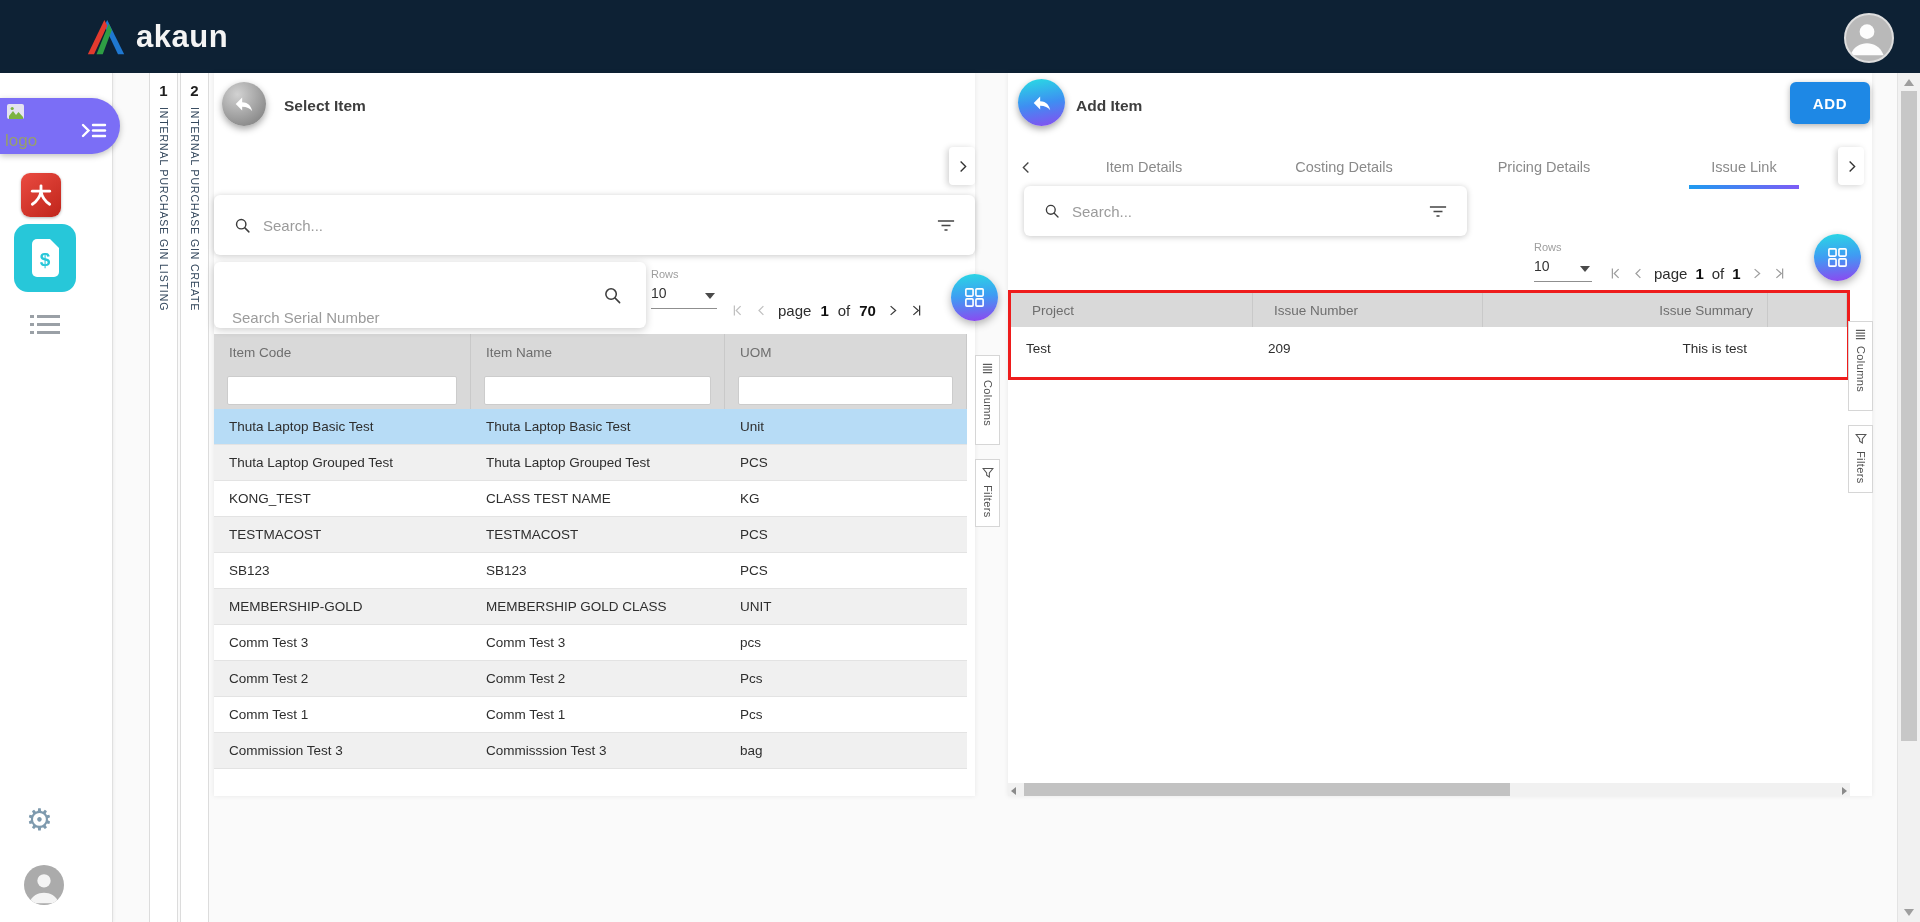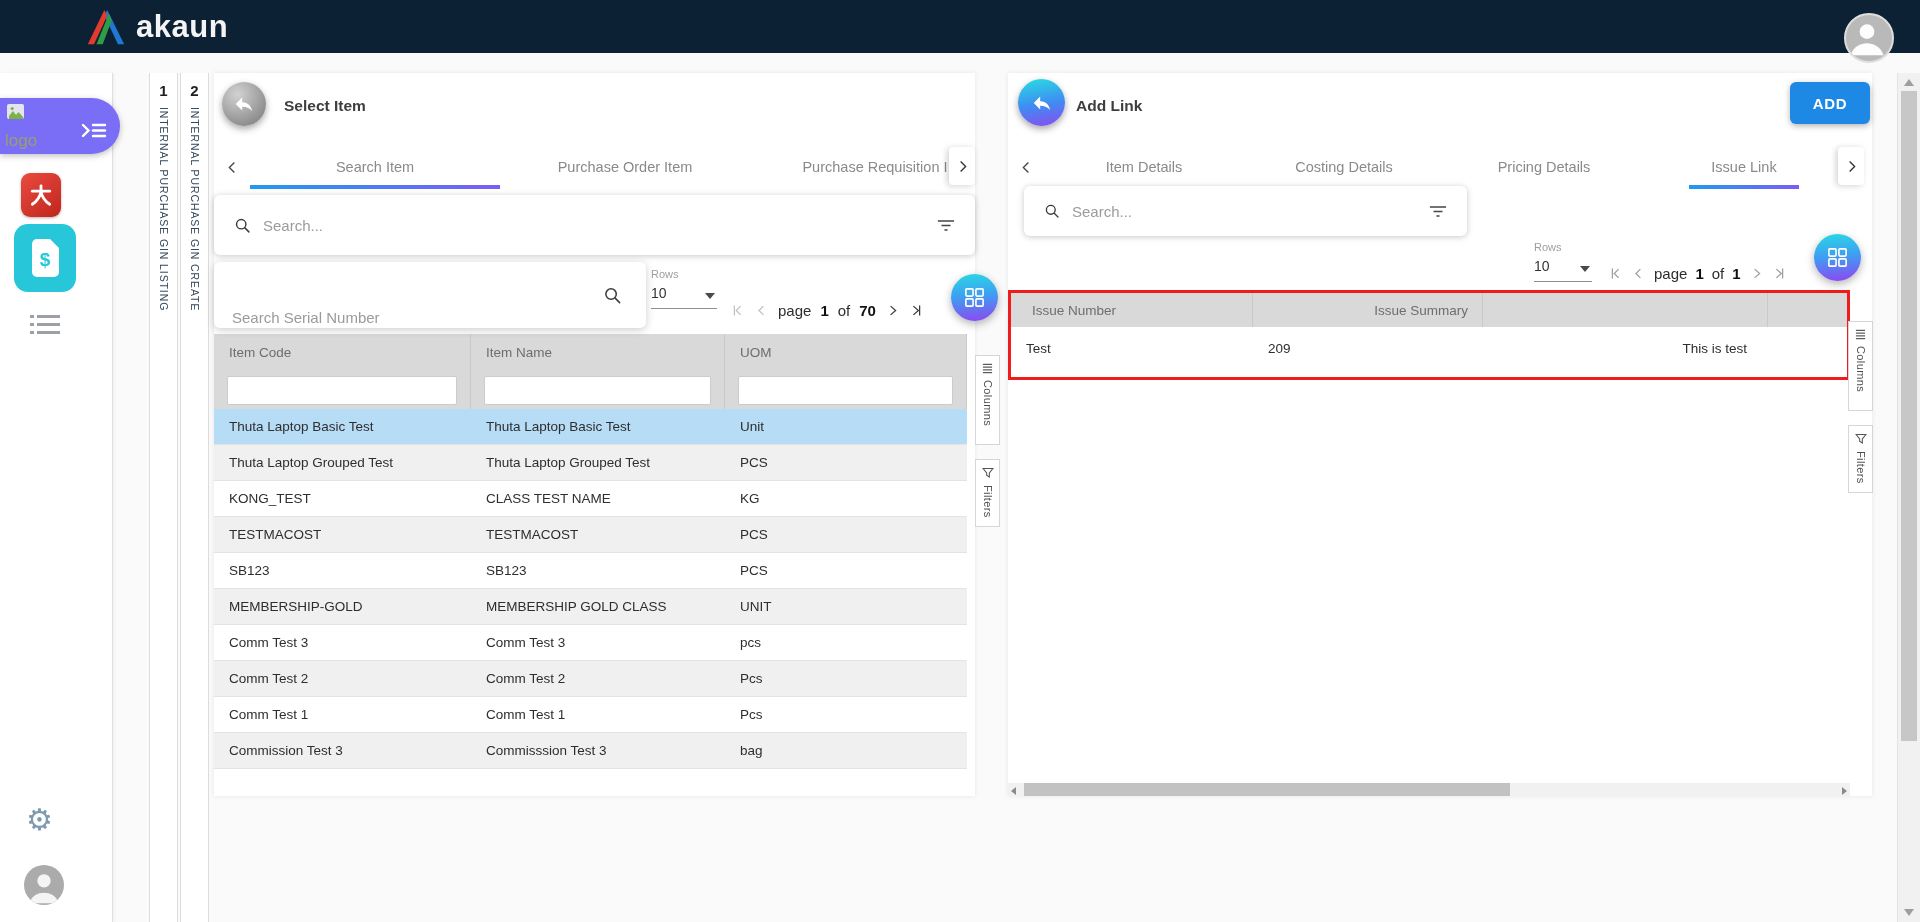--- a/index.html
+++ b/index.html
@@ -1,19 +1,19 @@
 <!DOCTYPE html>
 <html style="--topbar: #0d2134; --accent: #1e88e5; --grad1: #2bd2e5; --grad2: #8a4bf0; --selrow: #b7dcf6; --thead: #d9d9d9; --chip: #7b6ef6; --hl: #ee1c1c;"><head>
 <meta charset="utf-8">
 <style>
   html,body{margin:0;padding:0;}
   .screen{position:relative;width:1920px;height:922px;overflow:hidden;background:#fafafa;
           font-family:"Liberation Sans","DejaVu Sans",sans-serif;}
   
-  .topbar{position:absolute;left:0;top:0;width:100%;height:53px;background:var(--topbar,#0d2134);display:flex;align-items:center;}
+  .topbar{position:absolute;left:0;top:0;width:100%;height:73px;background:var(--topbar,#0d2134);display:flex;align-items:center;}
   .brand{display:flex;align-items:center;margin-left:85px;gap:9px;}
   .brand-text{font-size:31px;font-weight:bold;color:#f4f4f4;letter-spacing:.5px;}
   .avatar{position:absolute;right:26px;top:13px;width:46px;height:46px;border-radius:50%;
           background:#b9b9b9;border:2px solid #dedede;overflow:hidden;}
   
   .app-body{position:absolute;left:0;top:73px;width:1920px;height:849px;}
   
   .sidebar{position:absolute;left:0;top:0;width:112px;height:849px;background:#fff;border-right:1px solid #e0e0e0;box-shadow:1px 0 3px rgba(0,0,0,.05);}
   .chip{position:absolute;left:0;top:25px;width:120px;height:56px;background:var(--chip,#7b6ef6);
         border-radius:0 34px 34px 0;z-index:3;box-shadow:0 2px 6px rgba(0,0,0,.25);}
@@ -208,30 +208,20 @@
     </div>
 
     <section class="card left-card">
       <div class="back-btn back-gray">
         <svg viewBox="0 0 24 24" width="22" height="22">
           <path fill="#fff" d="M10 9V5l-7 7 7 7v-4.1c5 0 8.5 1.6 11 5.1-1-5-4-10-11-10z"></path>
         </svg>
       </div>
       <div class="panel-title lp-title">Select Item</div>
 
-      <div class="tabs-row">
-        <span class="tchev">
-          <svg viewBox="0 0 24 24" width="15" height="15" fill="none" stroke="#474747" stroke-width="2.2">
-              <path d="M15 4l-8 8 8 8"></path>
-            </svg>
-        </span>
-        <div class="tab ltab active">Search Item</div>
-        <div class="tab ltab">Purchase Order Item</div>
-        <div class="tab ltab">Purchase Requisition I</div>
-      </div>
       <div class="more-box lp-more">
         <svg viewBox="0 0 24 24" width="15" height="15" fill="none" stroke="#333" stroke-width="2.2">
             <path d="M9 4l8 8-8 8"></path>
           </svg>
       </div>
 
       <div class="search-card lp-search">
         <svg viewBox="0 0 20 20" width="17" height="17">
           <circle cx="8.5" cy="8.5" r="5.5" fill="none" stroke="#3c3c3c" stroke-width="1.7"></circle>
           <line x1="12.8" y1="12.8" x2="17.5" y2="17.5" stroke="#3c3c3c" stroke-width="1.7" stroke-linecap="round"></line>
@@ -389,21 +379,21 @@
       </svg>
       <span class="vtext">Filters</span>
     </div>
 
     <section class="card right-card">
       <div class="back-btn back-grad">
         <svg viewBox="0 0 24 24" width="22" height="22">
           <path fill="#fff" d="M10 9V5l-7 7 7 7v-4.1c5 0 8.5 1.6 11 5.1-1-5-4-10-11-10z"></path>
         </svg>
       </div>
-      <div class="panel-title rp-title">Add Link</div>
+      <div class="panel-title rp-title">Add Item</div>
       <button class="add-btn">ADD</button>
 
       <div class="tabs-row">
         <span class="tchev">
           <svg viewBox="0 0 24 24" width="15" height="15" fill="none" stroke="#474747" stroke-width="2.2">
               <path d="M15 4l-8 8 8 8"></path>
             </svg>
         </span>
         <div class="tab rtab">Item Details</div>
         <div class="tab rtab">Costing Details</div>
@@ -472,20 +462,21 @@
         <svg viewBox="0 0 24 24" width="23" height="23" fill="none" stroke="#fff" stroke-width="1.7">
           <rect x="3" y="3" width="7.5" height="7.5" rx="1"></rect>
             <rect x="13.5" y="3" width="7.5" height="7.5" rx="1"></rect>
           <rect x="3" y="13.5" width="7.5" height="7.5" rx="1"></rect>
             <rect x="13.5" y="13.5" width="7.5" height="7.5" rx="1"></rect>
         </svg>
       </div>
 
       <div class="red-box">
         <div class="rgrid rhead">
+          <div class="hcell">Project</div>
           <div class="hcell">Issue Number</div>
           <div class="hcell right">Issue Summary</div>
           <div class="hcell"></div>
         </div>
         <div id="right-tbody">
             <div class="rgrid trow2">
               <div class="tcell">Test</div>
               <div class="tcell">209</div>
               <div class="tcell right">This is test</div>
             </div>

